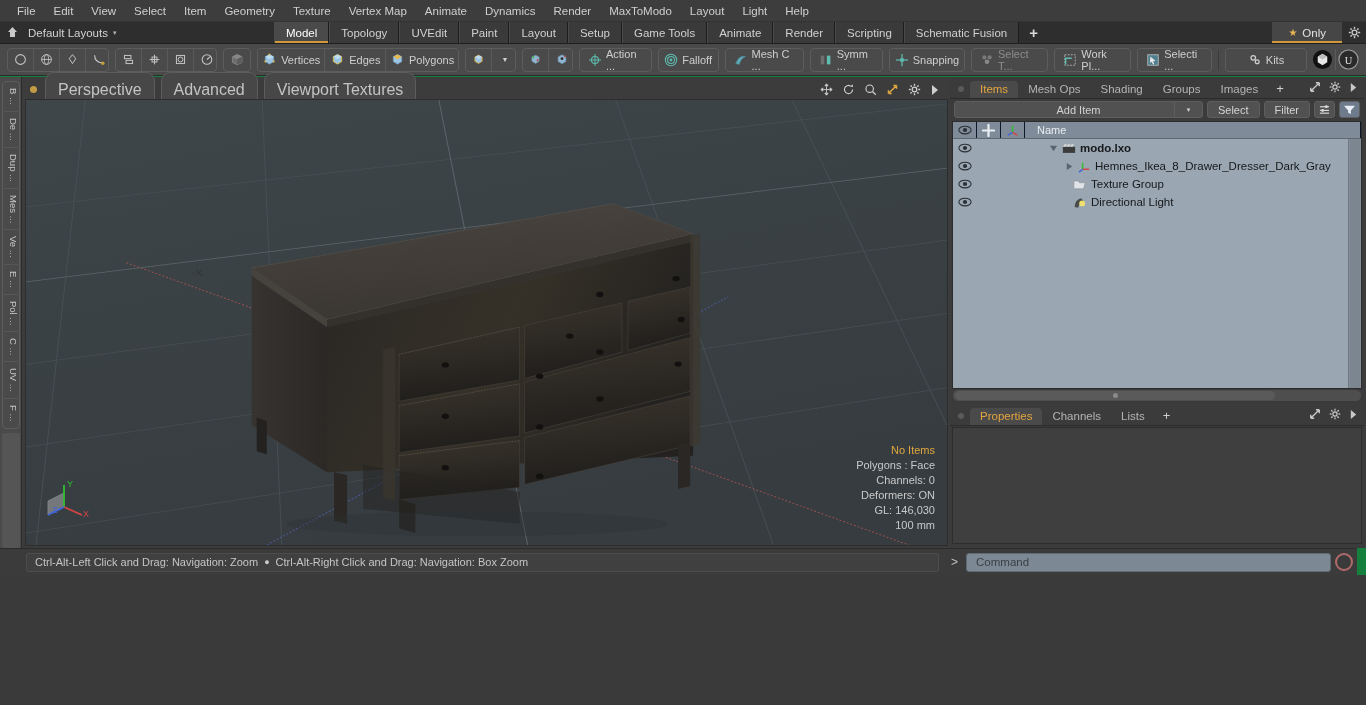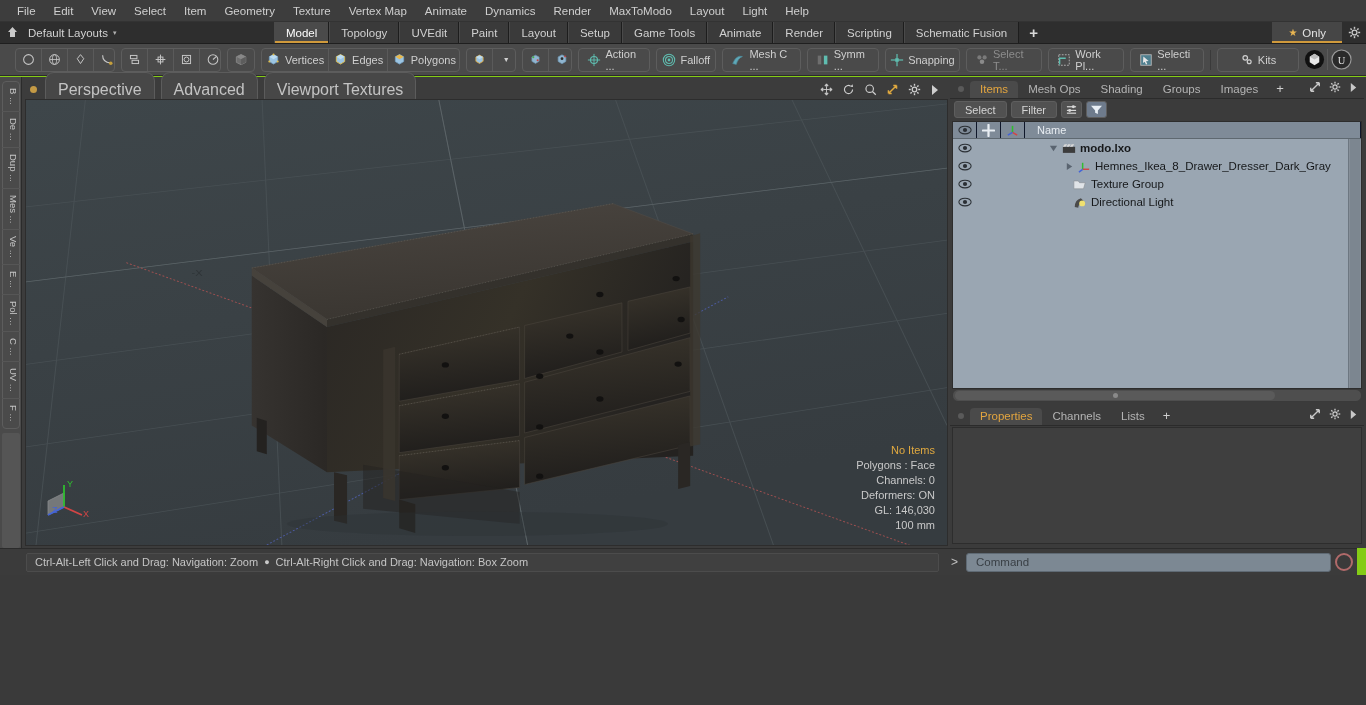--- a/index.html
+++ b/index.html
@@ -3,21 +3,21 @@
 <meta charset="utf-8">
 <style>
   * { margin:0; padding:0; box-sizing:border-box; }
   html,body {
     width:1366px; height:705px; overflow:hidden;
     background:#3a3a3a;
     font-family:"Liberation Sans", sans-serif;
     font-size:11px; color:#c8c8c8;
     -webkit-font-smoothing:antialiased;
   }
-  #app { position:relative; width:1366px; height:575px; background:#84cc16; }
+  #app { position:relative; width:1366px; height:575px; background:#15803d; }
 
   
   .menubar {
     height:22px; background:#3d3d3d; display:flex; align-items:center;
     padding-left:8px; border-bottom:1px solid #333;
   }
   .menubar .mi {
     padding:2px 9px; font-size:11.5px; color:#cfcfcf; cursor:default; line-height:16px;
   }
 
@@ -49,21 +49,21 @@
   .lb-only {
     display:flex; align-items:center; gap:5px; padding:0 16px; background:#464646;
     color:#e2e2e2; font-size:11.5px; box-shadow: inset 0 -2px 0 #d09a3c;
   }
   .lb-only .star { color:#e8b552; font-size:10px; }
   .lb-gear { width:24px; display:flex; align-items:center; justify-content:center; color:#c8c8c8; }
 
   
   .toolbar {
     height:32px; background:#4a4a4a; display:flex; align-items:center;
-    padding:0 12px; gap:0px; border-bottom:1px solid #2b2b2b;
+    padding:0 4px; gap:0px; border-bottom:1px solid #2b2b2b;
   }
   .tgrp {
     display:flex; align-items:stretch; height:24px;
     border:1px solid #5d5d5d; border-radius:4px; background:#4a4a4a; margin:0 3px; overflow:hidden;
   }
   .tbtn {
     display:flex; align-items:center; justify-content:center; gap:4px;
     padding:0 6px; min-width:26px; color:#cfcfcf; font-size:11px;
     border-right:1px solid #5a5a5a;
   }
@@ -738,20 +738,24 @@
           </span>
           <span>
             <svg width="9" height="11" viewBox="0 0 10 12">
                 <path d="M2 1 L8 6 L2 11 Z" fill="#c8c8c8"></path>
               </svg>
           </span>
         </div>
       </div>
 
       <div class="addrow">
+        <div class="additem">
+          <span>Add Item</span>
+          <span class="dd">▾</span>
+        </div>
         <div class="minibtn">Select</div>
         <div class="minibtn">Filter</div>
         <div class="iconbtn">
           <svg width="13" height="11" viewBox="0 0 14 12">
               <line x1="2" y1="3" x2="12" y2="3" stroke="#d8d8d8" stroke-width="1.3"></line>
               <line x1="2" y1="7" x2="12" y2="7" stroke="#d8d8d8" stroke-width="1.3"></line>
               <line x1="2" y1="10" x2="12" y2="10" stroke="#d8d8d8" stroke-width="1.3"></line>
               <circle cx="9" cy="3" r="1.6" fill="#d8d8d8"></circle>
               <circle cx="5" cy="7" r="1.6" fill="#d8d8d8"></circle>
             </svg>

